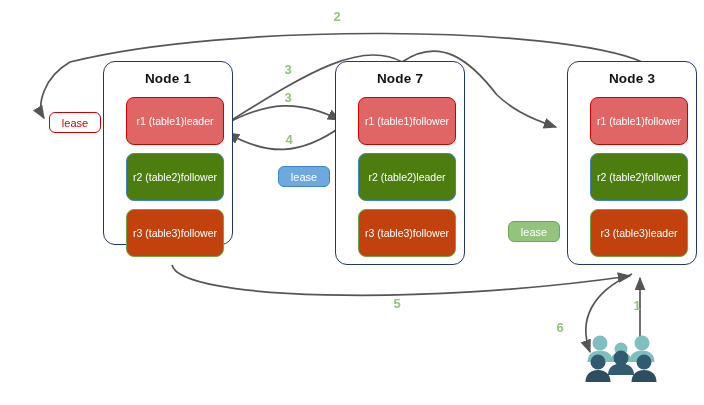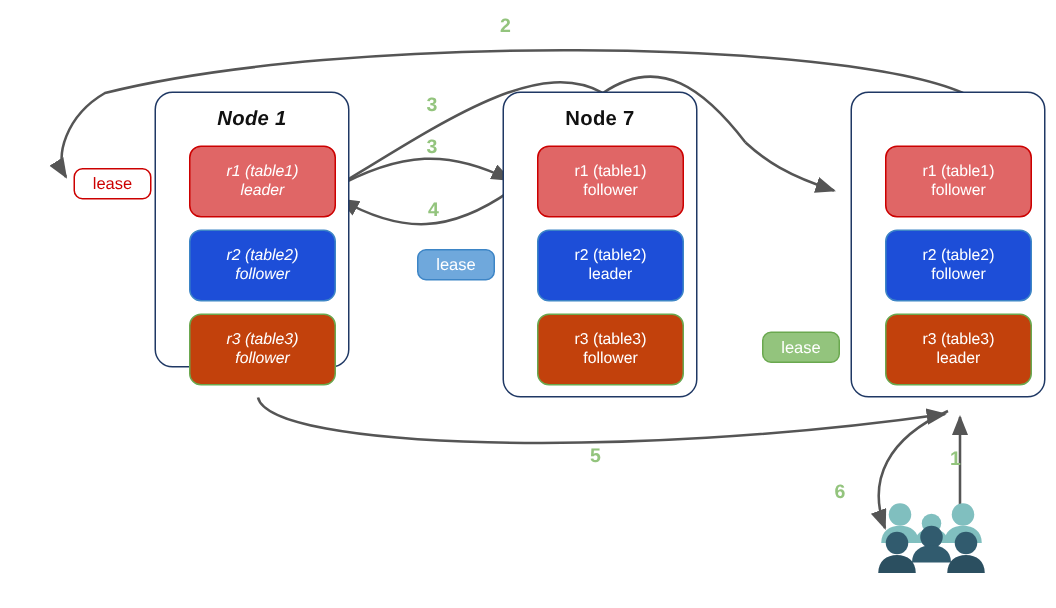--- a/index.html
+++ b/index.html
@@ -38,30 +38,30 @@
     letter-spacing: .2px;
   }
   .replica {
     position: absolute;
     box-sizing: border-box;
     left: 22px;
     width: 98px;
     height: 48px;
     border-radius: 8px;
     display: flex;
-    flex-direction: column;
+    flex-direction: row;
     align-items: center;
     justify-content: center;
     color: #ffffff;
     font-size: 10.5px;
     line-height: 13px;
     text-align: center;
   }
   .rep-red   { background: #e06666; border: 1.4px solid #cc0000; }
-  .rep-blue  { background: #1d4ed8; border: 1.4px solid #3d85c6; }
+  .rep-blue  { background: #4d7c0f; border: 1.4px solid #3d85c6; }
   .rep-green { background: #c2410c; border: 1.4px solid #6aa84f; }
   .rep-line { display: block; }
 
   .lease {
     position: absolute;
     box-sizing: border-box;
     border-radius: 6px;
     display: flex;
     align-items: center;
     justify-content: center;
@@ -108,21 +108,21 @@
 
   <path d="M 342,126 C 300,156 268,156 227,133" fill="none" stroke="#555555" stroke-width="1.7" marker-end="url(#ah)"></path>
 
   <path d="M 172,265 C 180,300 420,306 630,276" fill="none" stroke="#555555" stroke-width="1.7" marker-end="url(#ah)"></path>
 
   <path d="M 640,338 L 640,278" fill="none" stroke="#555555" stroke-width="1.7" marker-end="url(#ah)"></path>
 
   <path d="M 632,274 C 592,292 578,320 590,352" fill="none" stroke="#555555" stroke-width="1.7" marker-end="url(#ah)"></path>
 </svg>
 
-<div class="node-box" id="node1" style="left:103px; top:61px; width:130px; height:184px;font-style:italic;">
+<div class="node-box" id="node1" style="left:103px; top:61px; width:130px; height:184px;">
   <div class="node-title">Node 1</div>
   <div class="replica rep-red" style="top:35px;">
     <span class="rep-line">r1 (table1)</span>
     <span class="rep-line">leader</span>
   </div>
   <div class="replica rep-blue" style="top:91px;">
     <span class="rep-line">r2 (table2)</span>
     <span class="rep-line">follower</span>
   </div>
   <div class="replica rep-green" style="top:147px;">
@@ -141,20 +141,21 @@
     <span class="rep-line">r2 (table2)</span>
     <span class="rep-line">leader</span>
   </div>
   <div class="replica rep-green" style="top:147px;">
     <span class="rep-line">r3 (table3)</span>
     <span class="rep-line">follower</span>
   </div>
 </div>
 
 <div class="node-box" id="node3" style="left:567px; top:61px; width:130px; height:204px;">
+  <div class="node-title">Node 3</div>
   <div class="replica rep-red" style="top:35px;">
     <span class="rep-line">r1 (table1)</span>
     <span class="rep-line">follower</span>
   </div>
   <div class="replica rep-blue" style="top:91px;">
     <span class="rep-line">r2 (table2)</span>
     <span class="rep-line">follower</span>
   </div>
   <div class="replica rep-green" style="top:147px;">
     <span class="rep-line">r3 (table3)</span>

